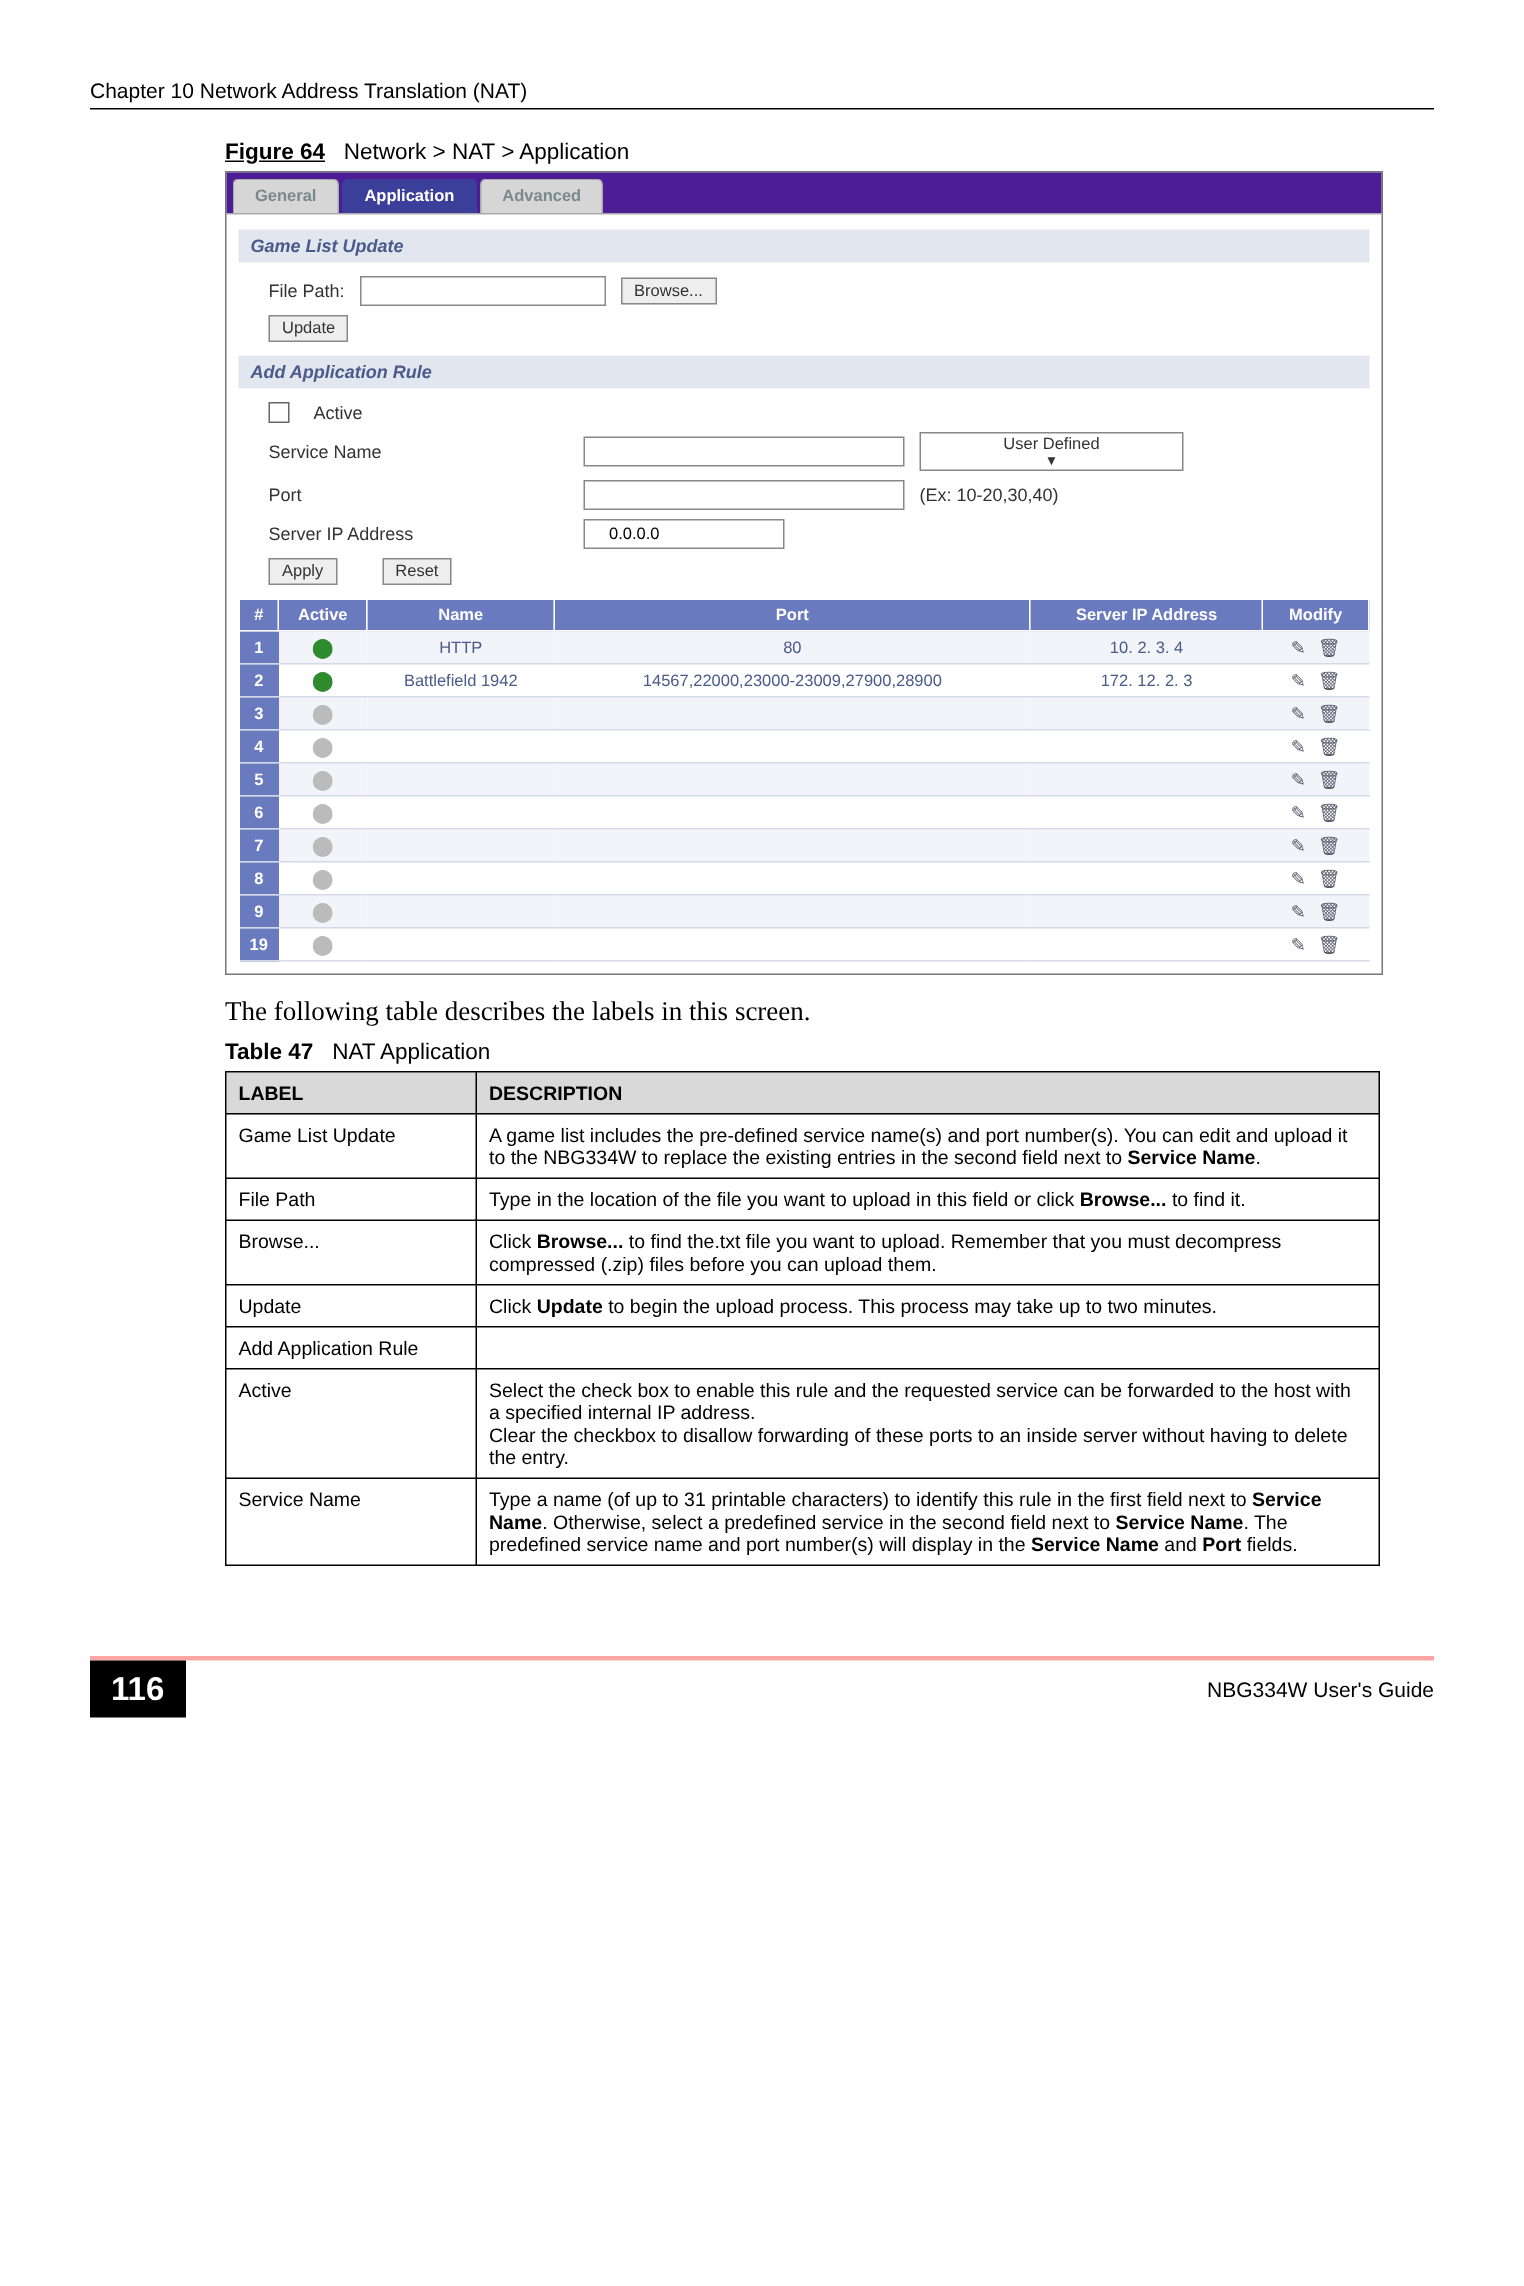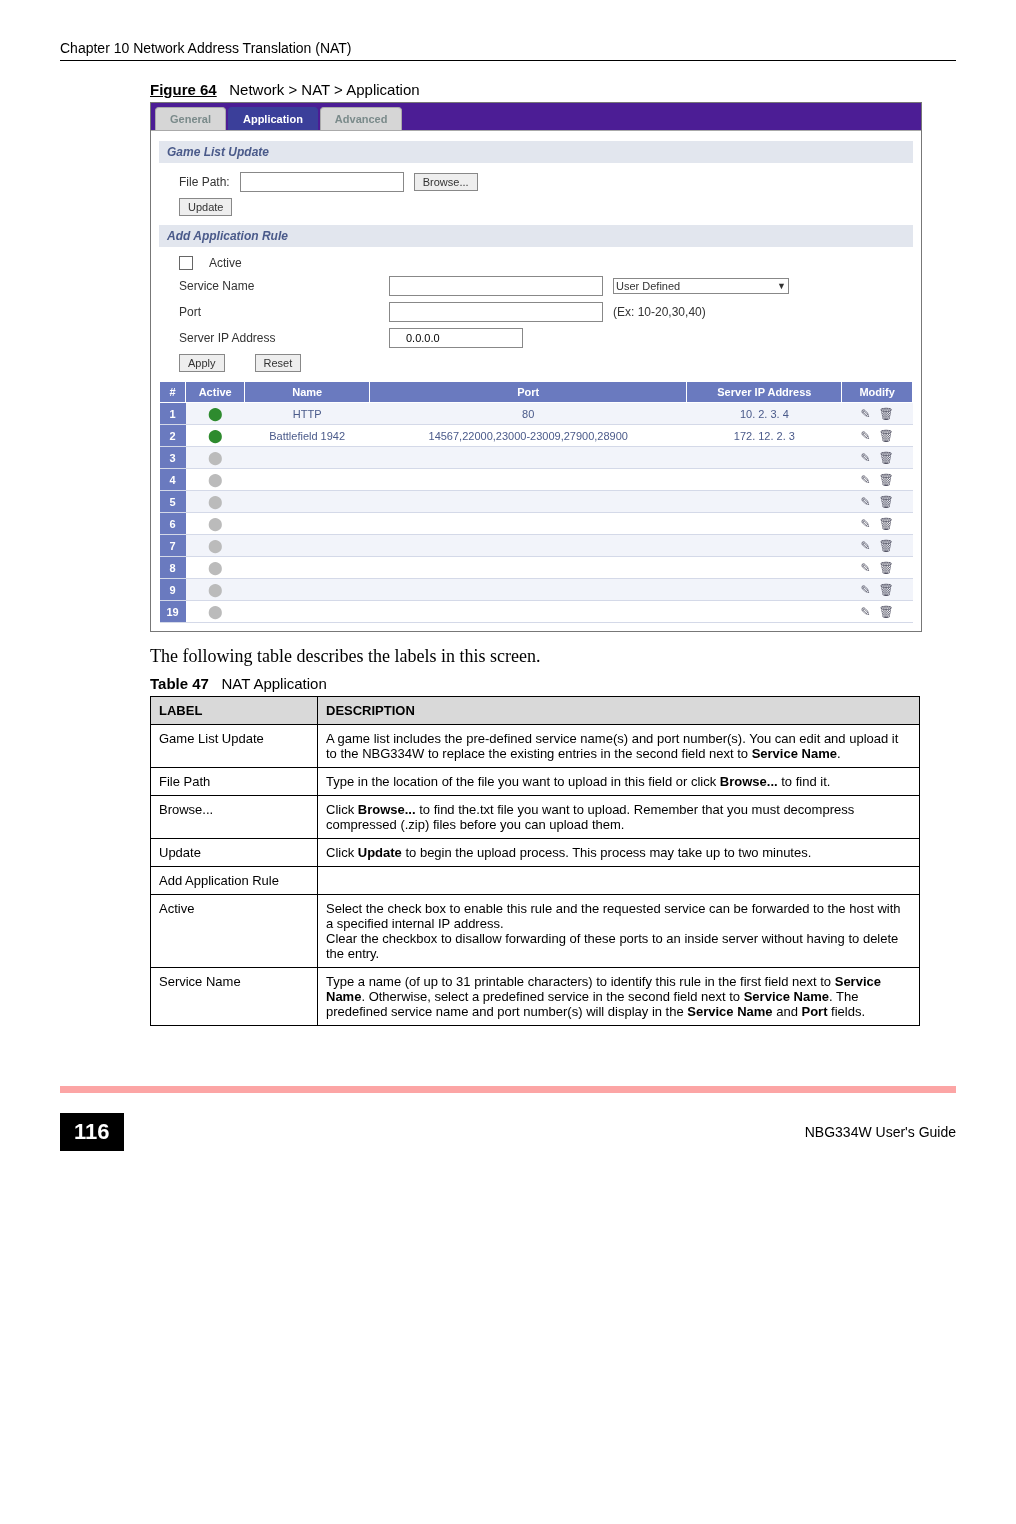--- a/index.html
+++ b/index.html
@@ -5,20 +5,21 @@
   body {
     margin: 0;
     padding: 0;
     font-family: "Times New Roman", serif;
     background: #fff;
     color: #000;
     width: 1016px;
   }
   .page {
     padding: 40px 60px 40px 60px;
+    margin-top: 12px;
   }
   .chapter-header {
     font-family: Arial, sans-serif;
     font-size: 14px;
     border-bottom: 1px solid #000;
     padding-bottom: 4px;
     margin-bottom: 20px;
   }
   .figure-caption {
     font-family: Arial, sans-serif;
@@ -96,20 +97,21 @@
   }
   .dropdown {
     border: 1px solid #888;
     background: #fff;
     padding: 1px 2px;
     font-size: 11px;
     width: 170px;
     display: inline-flex;
     justify-content: space-between;
     align-items: center;
+    flex-direction: column;
   }
   .dropdown .caret {
     font-size: 9px;
   }
   .checkbox {
     width: 12px;
     height: 12px;
     border: 1px solid #666;
     background: #fff;
     display: inline-block;
@@ -196,26 +198,26 @@
     padding: 6px 8px;
     border: 1px solid #000;
     vertical-align: top;
   }
   .desc-table td:first-child {
     width: 150px;
   }
   .desc-table b { font-weight: bold; }
   
   .footer {
-    border-top: 7px solid #fca5a5;
+    border-top: 3px solid #fca5a5;
     margin-top: 60px;
     display: flex;
     justify-content: space-between;
     align-items: center;
-    padding-top: 20px;
+    padding-top: 0;
     font-family: Arial, sans-serif;
   }
   .page-num-box {
     background: #000;
     color: #fff;
     font-weight: bold;
     font-size: 22px;
     padding: 6px 14px;
   }
   .footer-right {

